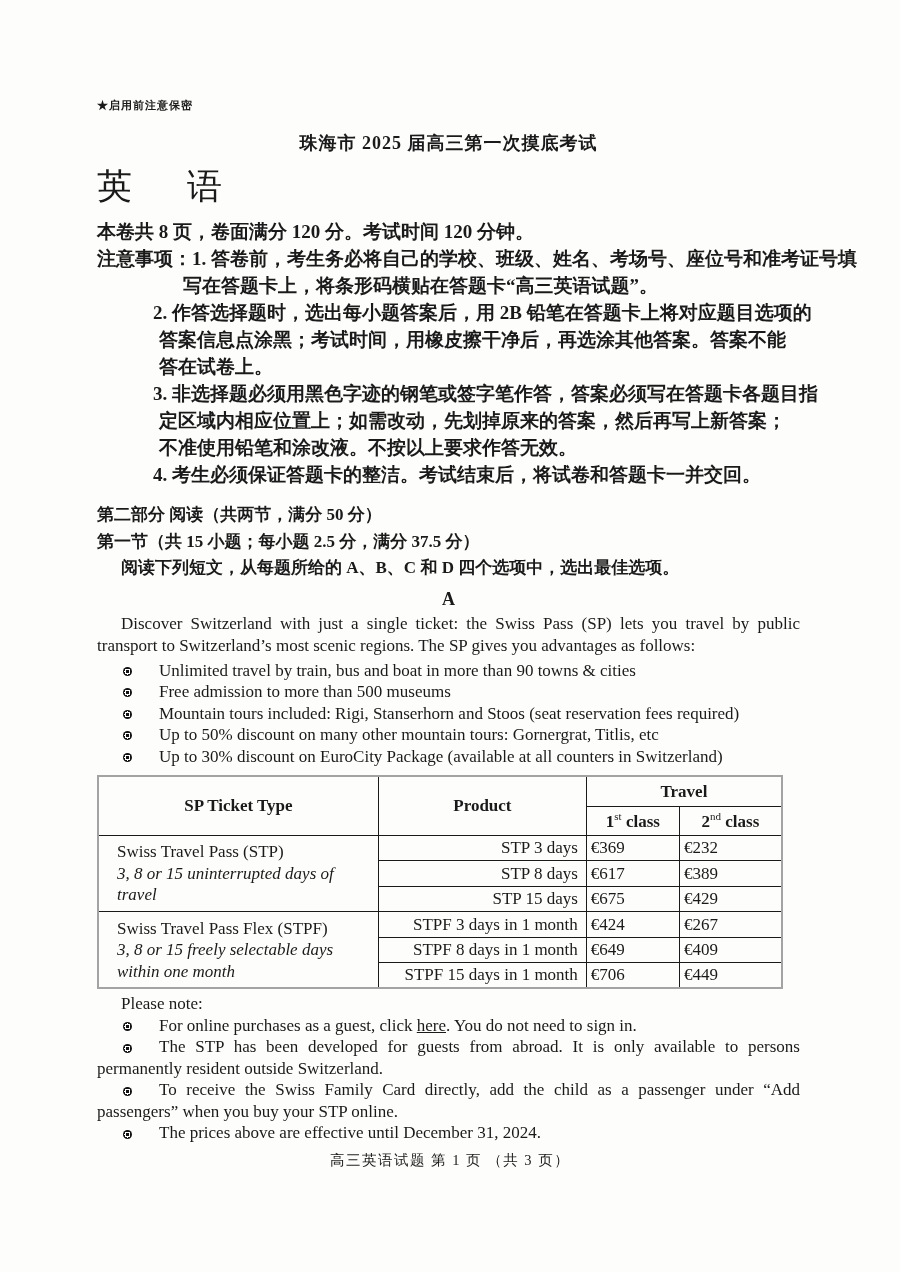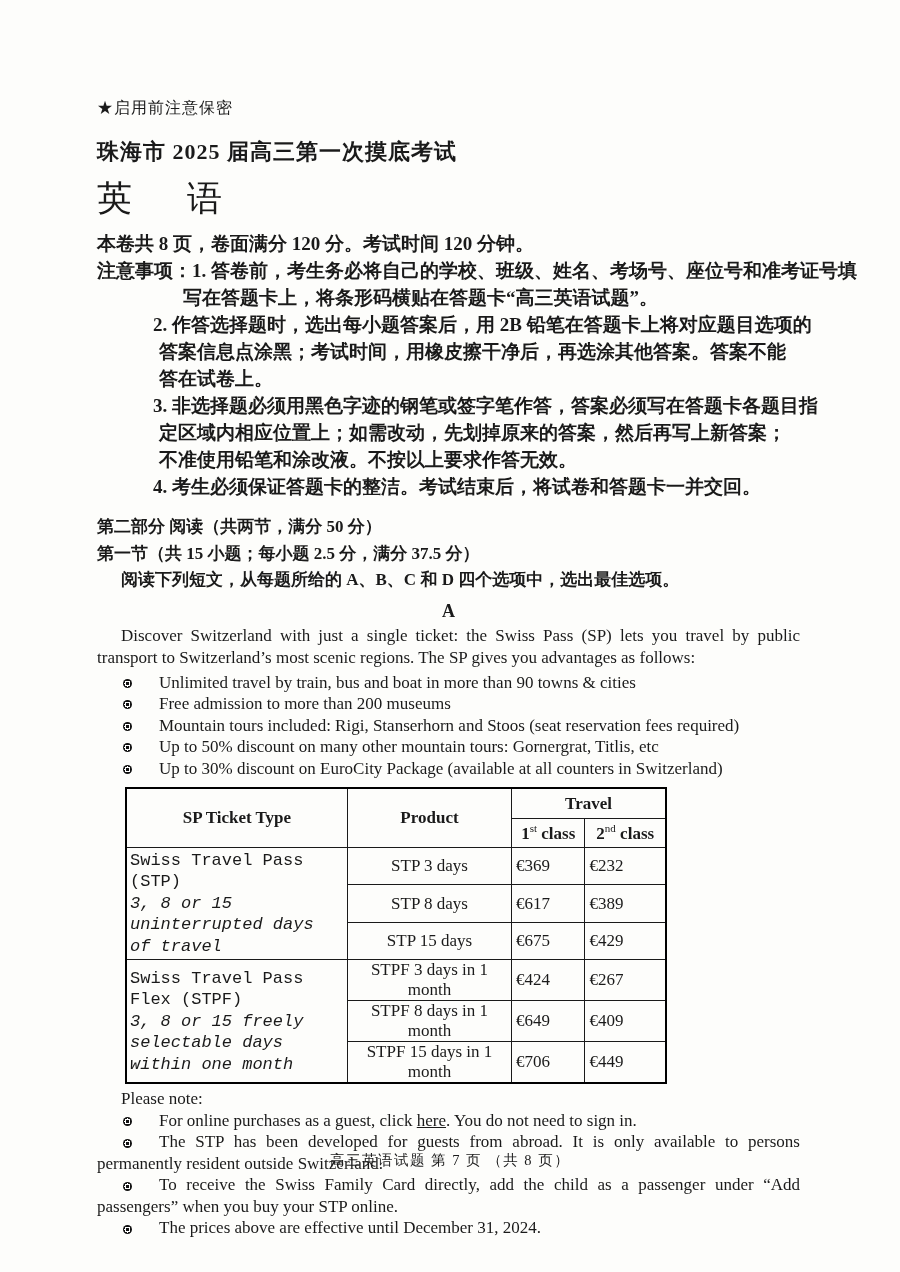--- a/index.html
+++ b/index.html
@@ -8,25 +8,26 @@
     width:900px;height:1272px;
     margin:0 auto;
     background:#fdfdfb;
     color:#1a1a1a;
     font-family:"Liberation Serif","DejaVu Serif",serif;
     overflow:hidden;
     box-sizing:border-box;
   }
   .content{padding:98px 100px 0 97px;}
 
-  .secret{font-size:16px;font-weight:400;letter-spacing:1px;}
+  .secret{font-size:11px;font-weight:700;letter-spacing:1px;}
 
   .title{
     margin:18px 0 0;
-    font-size:22px;font-weight:700;
+    text-align:center;
+    font-size:18px;font-weight:700;
     letter-spacing:1px;
   }
   .subject{
     margin:8px 0 4px;
     text-align:left;
     font-size:35px;font-weight:400;
     letter-spacing:10px;
   }
 
   .examinfo{margin-top:8px;font-weight:700;font-size:19px;line-height:27px;}
@@ -50,33 +51,33 @@
   .bullets{margin-top:3px;}
   .bullet-line{font-size:17px;line-height:21.6px;text-align:justify;}
   .bdot{
     display:inline-block;width:9px;height:9px;border-radius:50%;
     margin:0 27px 1px 26px;vertical-align:middle;
     background:radial-gradient(circle,#111 0 1.9px,#fff 1.9px 3px,#111 3px 100%);
   }
 
   .sp-table{
     border-collapse:collapse;
-    margin:8px 0 0 28px;
-    width:542px;
+    margin:8px 0 0 0;
+    width:686px;
     font-size:17px;
-    border:2px solid #000000;
+    border:2px solid #a3a3a3;
   }
   .sp-table th,.sp-table td{border:1.3px solid #1a1a1a;}
   .sp-table th{font-weight:700;text-align:center;padding:2px 4px;}
   .hr1{height:30px;}
   .hr2 th{height:24px;font-weight:700;}
   .sp-table tbody tr{height:25.5px;}
-  td.product{padding:0 8px;text-align:center;}
+  td.product{padding:0 8px;text-align:right;}
   td.price{padding:0 4px;}
-  td.group{padding:2px 3px;vertical-align:middle;line-height:21.5px;font-family:Liberation Mono, monospace;}
+  td.group{padding:2px 18px;vertical-align:middle;line-height:21.5px;}
   .group-desc{font-style:italic;}
   sup{font-size:11px;font-weight:400;}
 
   .notes{margin-top:4px;}
   .notes-title{font-size:17px;line-height:21.5px;padding-left:24px;}
   .note{font-size:17px;line-height:21.5px;text-align:justify;}
   .note-link{text-decoration:underline;}
 
   .footer{
     position:absolute;left:0;top:1151px;width:100%;
@@ -112,21 +113,21 @@
       <div>第一节（共 15 小题；每小题 2.5 分，满分 37.5 分）</div>
       <div class="sec-i">阅读下列短文，从每题所给的 A、B、C 和 D 四个选项中，选出最佳选项。</div>
     </div>
 
     <div class="passage-label">A</div>
 
     <p class="para">Discover Switzerland with just a single ticket: the Swiss Pass (SP) lets you travel by public transport to Switzerland’s most scenic regions. The SP gives you advantages as follows:</p>
 
     <div class="bullets">
       <div class="bullet-line"><span class="bdot"></span><span>Unlimited travel by train, bus and boat in more than 90 towns &amp; cities</span></div>
-      <div class="bullet-line"><span class="bdot"></span><span>Free admission to more than 200 museums</span></div>
+      <div class="bullet-line"><span class="bdot"></span><span>Free admission to more than 500 museums</span></div>
       <div class="bullet-line"><span class="bdot"></span><span>Mountain tours included: Rigi, Stanserhorn and Stoos (seat reservation fees required)</span></div>
       <div class="bullet-line"><span class="bdot"></span><span>Up to 50% discount on many other mountain tours: Gornergrat, Titlis, etc</span></div>
       <div class="bullet-line"><span class="bdot"></span><span>Up to 30% discount on EuroCity Package (available at all counters in Switzerland)</span></div>
     </div>
 
     <table class="sp-table">
       <colgroup>
         <col style="width:41%">
           <col style="width:30.4%">
           <col style="width:13.6%">
@@ -188,14 +189,14 @@
     <div class="notes">
       <div class="notes-title">Please note:</div>
       <div class="note"><span class="bdot"></span><span>For online purchases as a guest, click </span><span class="note-link">here</span><span>. You do not need to sign in.</span></div>
       <div class="note"><span class="bdot"></span><span>The STP has been developed for guests from abroad. It is only available to persons permanently resident outside Switzerland.</span><span class="note-link"></span><span></span></div>
       <div class="note"><span class="bdot"></span><span>To receive the Swiss Family Card directly, add the child as a passenger under “Add passengers” when you buy your STP online.</span><span class="note-link"></span><span></span></div>
       <div class="note"><span class="bdot"></span><span>The prices above are effective until December 31, 2024.</span><span class="note-link"></span><span></span></div>
     </div>
 
   </div>
 
-  <div class="footer">高三英语试题 第 7 页 （共 8 页）</div>
+  <div class="footer">高三英语试题 第 1 页 （共 3 页）</div>
 </div>
 
 </body></html>

